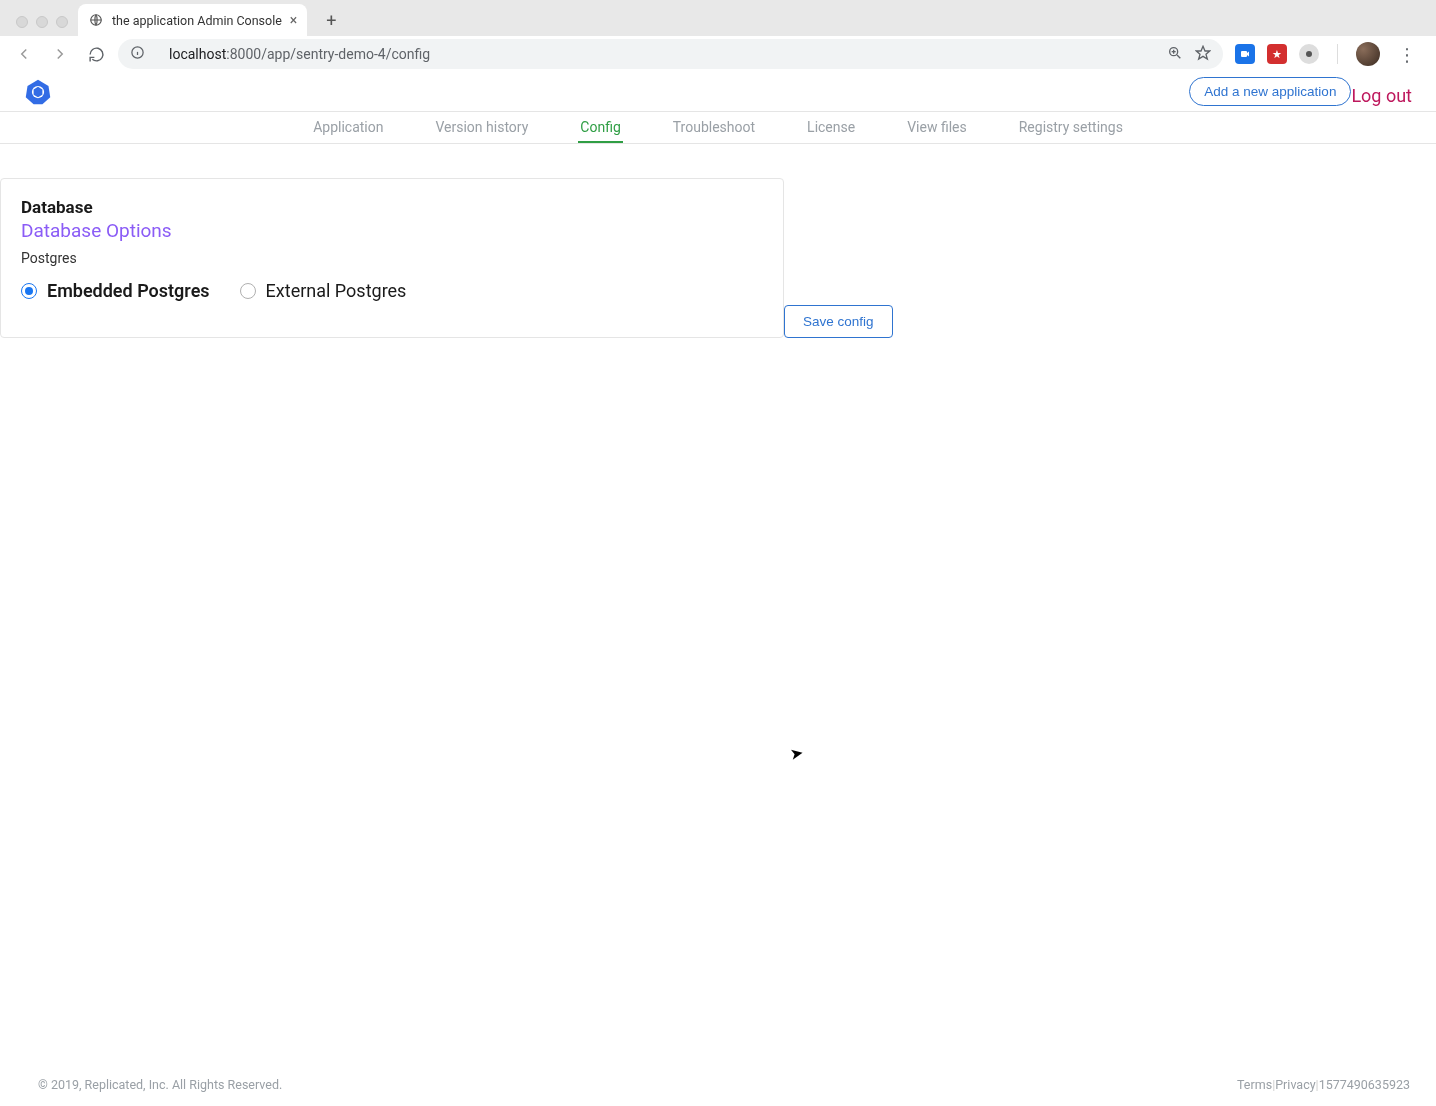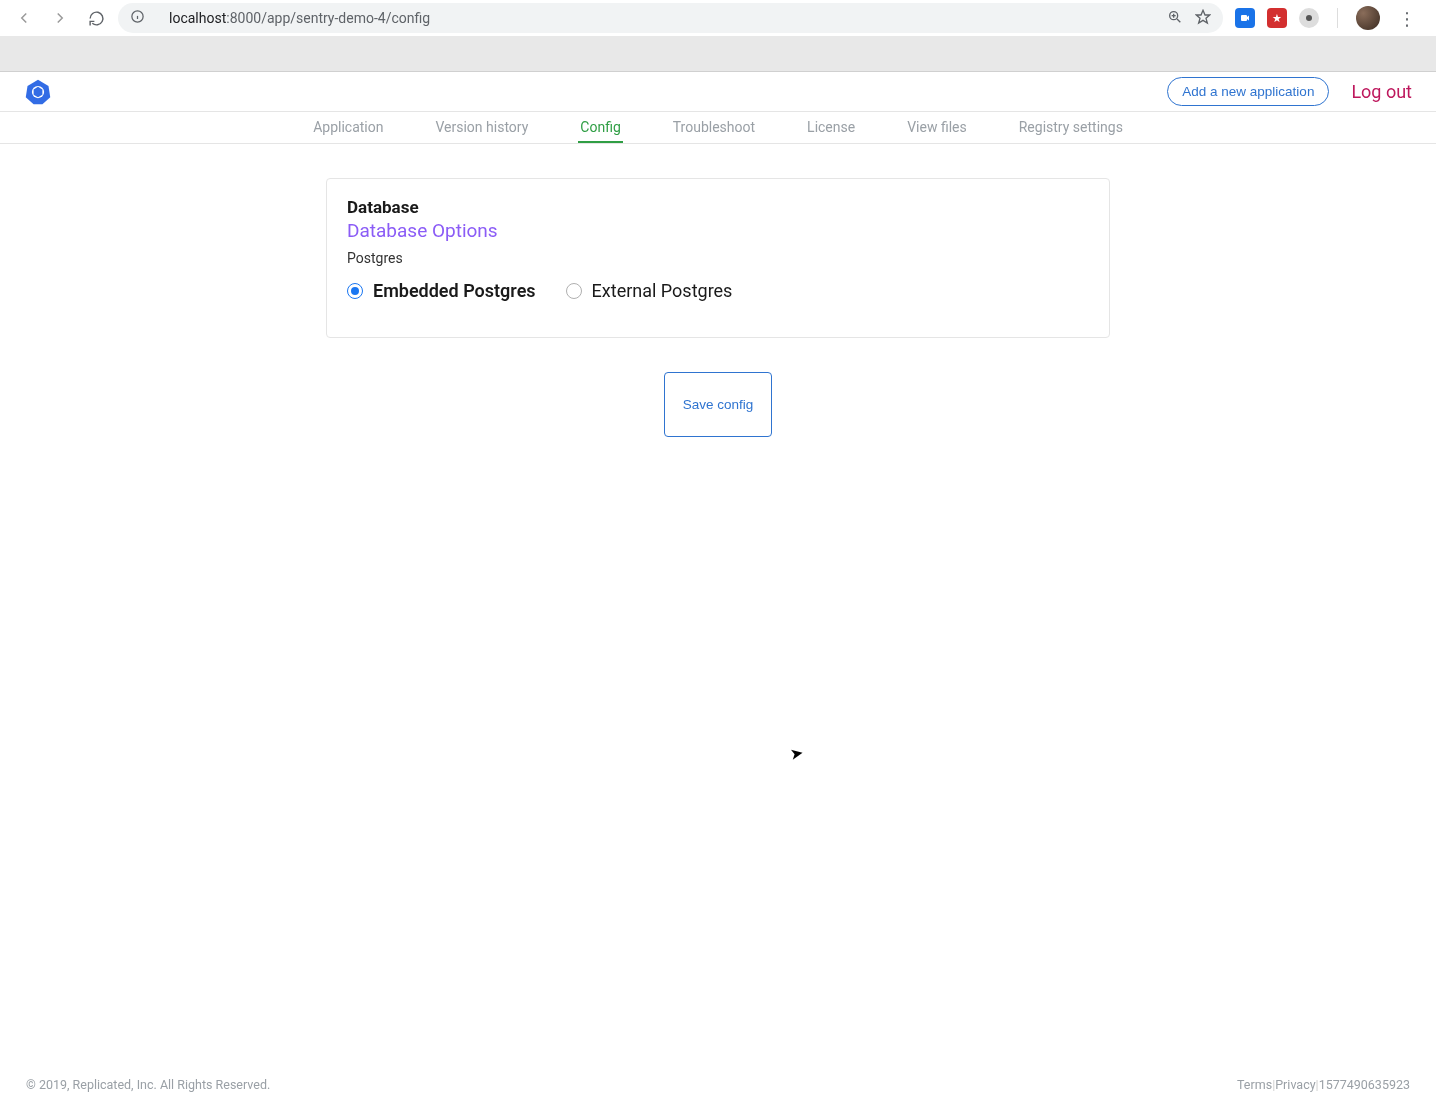--- a/index.html
+++ b/index.html
@@ -127,21 +127,21 @@
     .primary-nav-item {
       font-size: 15px; color: #1a1a1a; height: 100%;
       display: flex; align-items: center;
       border-bottom: 2px solid transparent;
       cursor: pointer;
     }
     .primary-nav-item.active {
       font-weight: 600;
       border-bottom-color: #2f74d0;
     }
-    .app-header-right { margin-left: auto; display: flex; gap: 22px; align-items: center;}
+    .app-header-right { margin-left: auto; display: flex; align-items: flex-end;}
     .btn-outline-blue {
       border: 1px solid #2f74d0; color: #2f74d0;
       background: #fff; border-radius: 16px;
       padding: 6px 14px; font-size: 13.5px; font-weight: 500;
       cursor: pointer;
     }
     .logout { font-size: 18px; color: #be185d; cursor: pointer;}
     
     .sub-tabs {
       height: 32px;
@@ -151,21 +151,21 @@
     }
     .sub-tab {
       font-size: 14px; color: #9aa0a6;
       display: flex; align-items: center;
       border-bottom: 2px solid transparent;
       cursor: pointer;
       padding: 0 2px;
     }
     .sub-tab.active { color: #2f9e44; border-bottom-color: #2f9e44; }
     
-    .content-wrap { display: flex; flex-direction: column; align-items: center; padding-top: 34px;}
+    .content-wrap { display: flex; flex-direction: row; align-items: flex-end; padding-top: 34px;}
     .card {
       width: 784px;
       border: 1px solid #e5e5e5;
       border-radius: 4px;
       padding: 18px 20px 36px 20px;
     }
     .card-title { font-size: 17px; font-weight: 700; color: #1a1a1a; margin-bottom: 2px;}
     .card-subtitle { font-size: 19px; color: #8b5cf6; margin-bottom: 8px;}
     .field-label { font-size: 14px; color: #333; margin-bottom: 14px;}
     .radio-row { display: flex; gap: 30px; align-items: center;}
@@ -179,46 +179,64 @@
     .radio-inner {
       width: 8px; height: 8px; border-radius: 50%; background: transparent;
     }
     .radio-item.selected .radio-inner { background: #1976f2; }
     .radio-label { font-size: 18px; color: #1a1a1a;}
     .radio-item.selected .radio-label { font-weight: 600; }
     .save-btn {
       margin-top: 34px;
       background: #fff; color: #2f74d0;
       border: 1px solid #2f74d0; border-radius: 4px;
-      padding: 24px 18px; font-size: 13.5px; font-weight: 500;
+      padding: 8px 18px; font-size: 13.5px; font-weight: 500;
       cursor: pointer;
     }
     
     .footer {
       position: absolute;
-      bottom: 14px; left: 0; right: 0;
+      bottom: 14px; left: 12px; right: 0;
       display: flex; align-items: center;
       padding: 0 26px;
       font-size: 12.5px; color: #9aa0a6;
     }
     .footer-right { margin-left: auto; display:flex; align-items: center;}
     .footer-sep { color: #d0d0d0; }
     
     .cursor {
       position: absolute;
       left: 790px; top: 744px;
       font-size: 16px; color: #000;
       transform: rotate(-10deg);
       pointer-events: none;
     }
   </style>
 </head>
 <body>
 
 <div class="browser-chrome">
+  <div class="tab-strip">
+    <div class="traffic-lights">
+      <div class="traffic-light"></div>
+      <div class="traffic-light"></div>
+      <div class="traffic-light"></div>
+    </div>
+    <div class="tab">
+      <span class="favicon">
+        <svg viewBox="0 0 24 24" width="14" height="14" fill="none" stroke="#555" stroke-width="2">
+            <circle cx="12" cy="12" r="9"></circle>
+            <path d="M3 12h18M12 3c2.5 3 2.5 15 0 18M12 3c-2.5 3-2.5 15 0 18"></path>
+          </svg>
+      </span>
+      <span>the application Admin Console</span>
+      <span class="close">×</span>
+    </div>
+    <div class="new-tab">+</div>
+  </div>
   <div class="toolbar">
     <div class="nav-btn">
       <svg viewBox="0 0 24 24" width="18" height="18" fill="none" stroke="currentColor" stroke-width="2">
           <path d="M15 6l-6 6 6 6"></path>
         </svg>
     </div>
     <div class="nav-btn">
       <svg viewBox="0 0 24 24" width="18" height="18" fill="none" stroke="currentColor" stroke-width="2">
           <path d="M9 6l6 6-6 6"></path>
         </svg>

